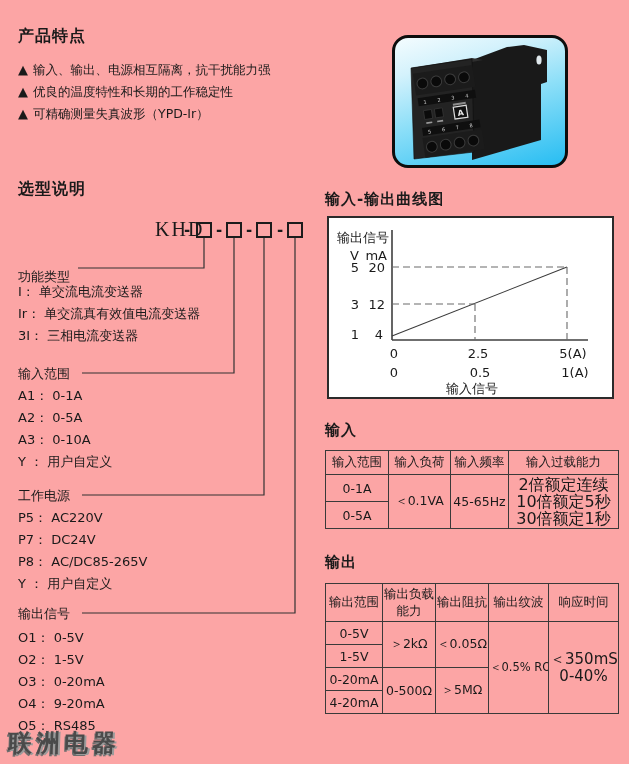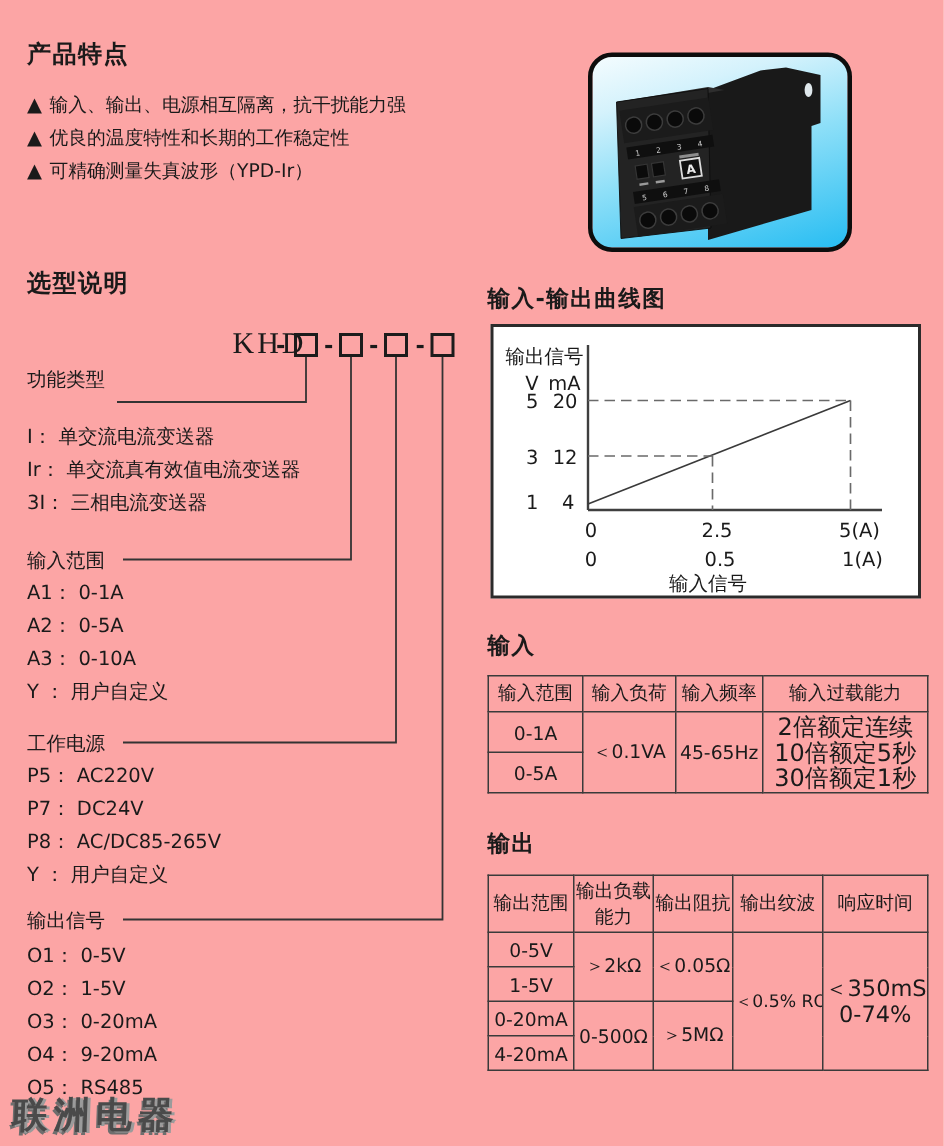--- a/index.html
+++ b/index.html
@@ -112,21 +112,21 @@
   <span class="abs mdash" style="left:277px;top:221px">-</span>
   <span class="abs mbox" style="left:287px;top:222px"></span>
 
   <svg class="abs" style="left:0;top:219px" width="320" height="402" viewBox="0 0 320 402">
     <path d="M204,19 V49 H78" fill="none" stroke="#333" stroke-width="1.2"></path>
     <path d="M234,19 V154 H82" fill="none" stroke="#333" stroke-width="1.2"></path>
     <path d="M264,19 V276 H82" fill="none" stroke="#333" stroke-width="1.2"></path>
     <path d="M295,19 V394 H82" fill="none" stroke="#333" stroke-width="1.2"></path>
   </svg>
 
-  <div class="abs grp-label" style="left:18px;top:244px">功能类型</div>
+  <div class="abs grp-label" style="left:18px;top:268px">功能类型</div>
   <div class="abs opt-list" style="left:18px;top:281px">
     <div class="opt">I： 单交流电流变送器</div>
     <div class="opt">Ir： 单交流真有效值电流变送器</div>
     <div class="opt">3I： 三相电流变送器</div>
   </div>
 
   <div class="abs grp-label" style="left:18px;top:365px">输入范围</div>
   <div class="abs opt-list" style="left:18px;top:385px">
     <div class="opt">A1： 0-1A</div>
     <div class="opt">A2： 0-5A</div>
@@ -236,21 +236,21 @@
       <th>输出纹波</th>
       <th>响应时间</th>
     </tr>
     <tr style="height:23px">
       <td>0-5V</td>
       <td rowspan="2">＞2kΩ</td>
       <td rowspan="2">＜0.05Ω</td>
       <td rowspan="4" class="small-cell">＜0.5% RO.</td>
       <td rowspan="4">
         <div class="resp">＜350mS.</div>
-        <div class="resp">0-74%</div>
+        <div class="resp">0-40%</div>
       </td>
     </tr>
     <tr style="height:23px">
       <td>1-5V</td>
     </tr>
     <tr style="height:23px">
       <td>0-20mA</td>
       <td rowspan="2">0-500Ω</td>
       <td rowspan="2">＞5MΩ</td>
     </tr>

